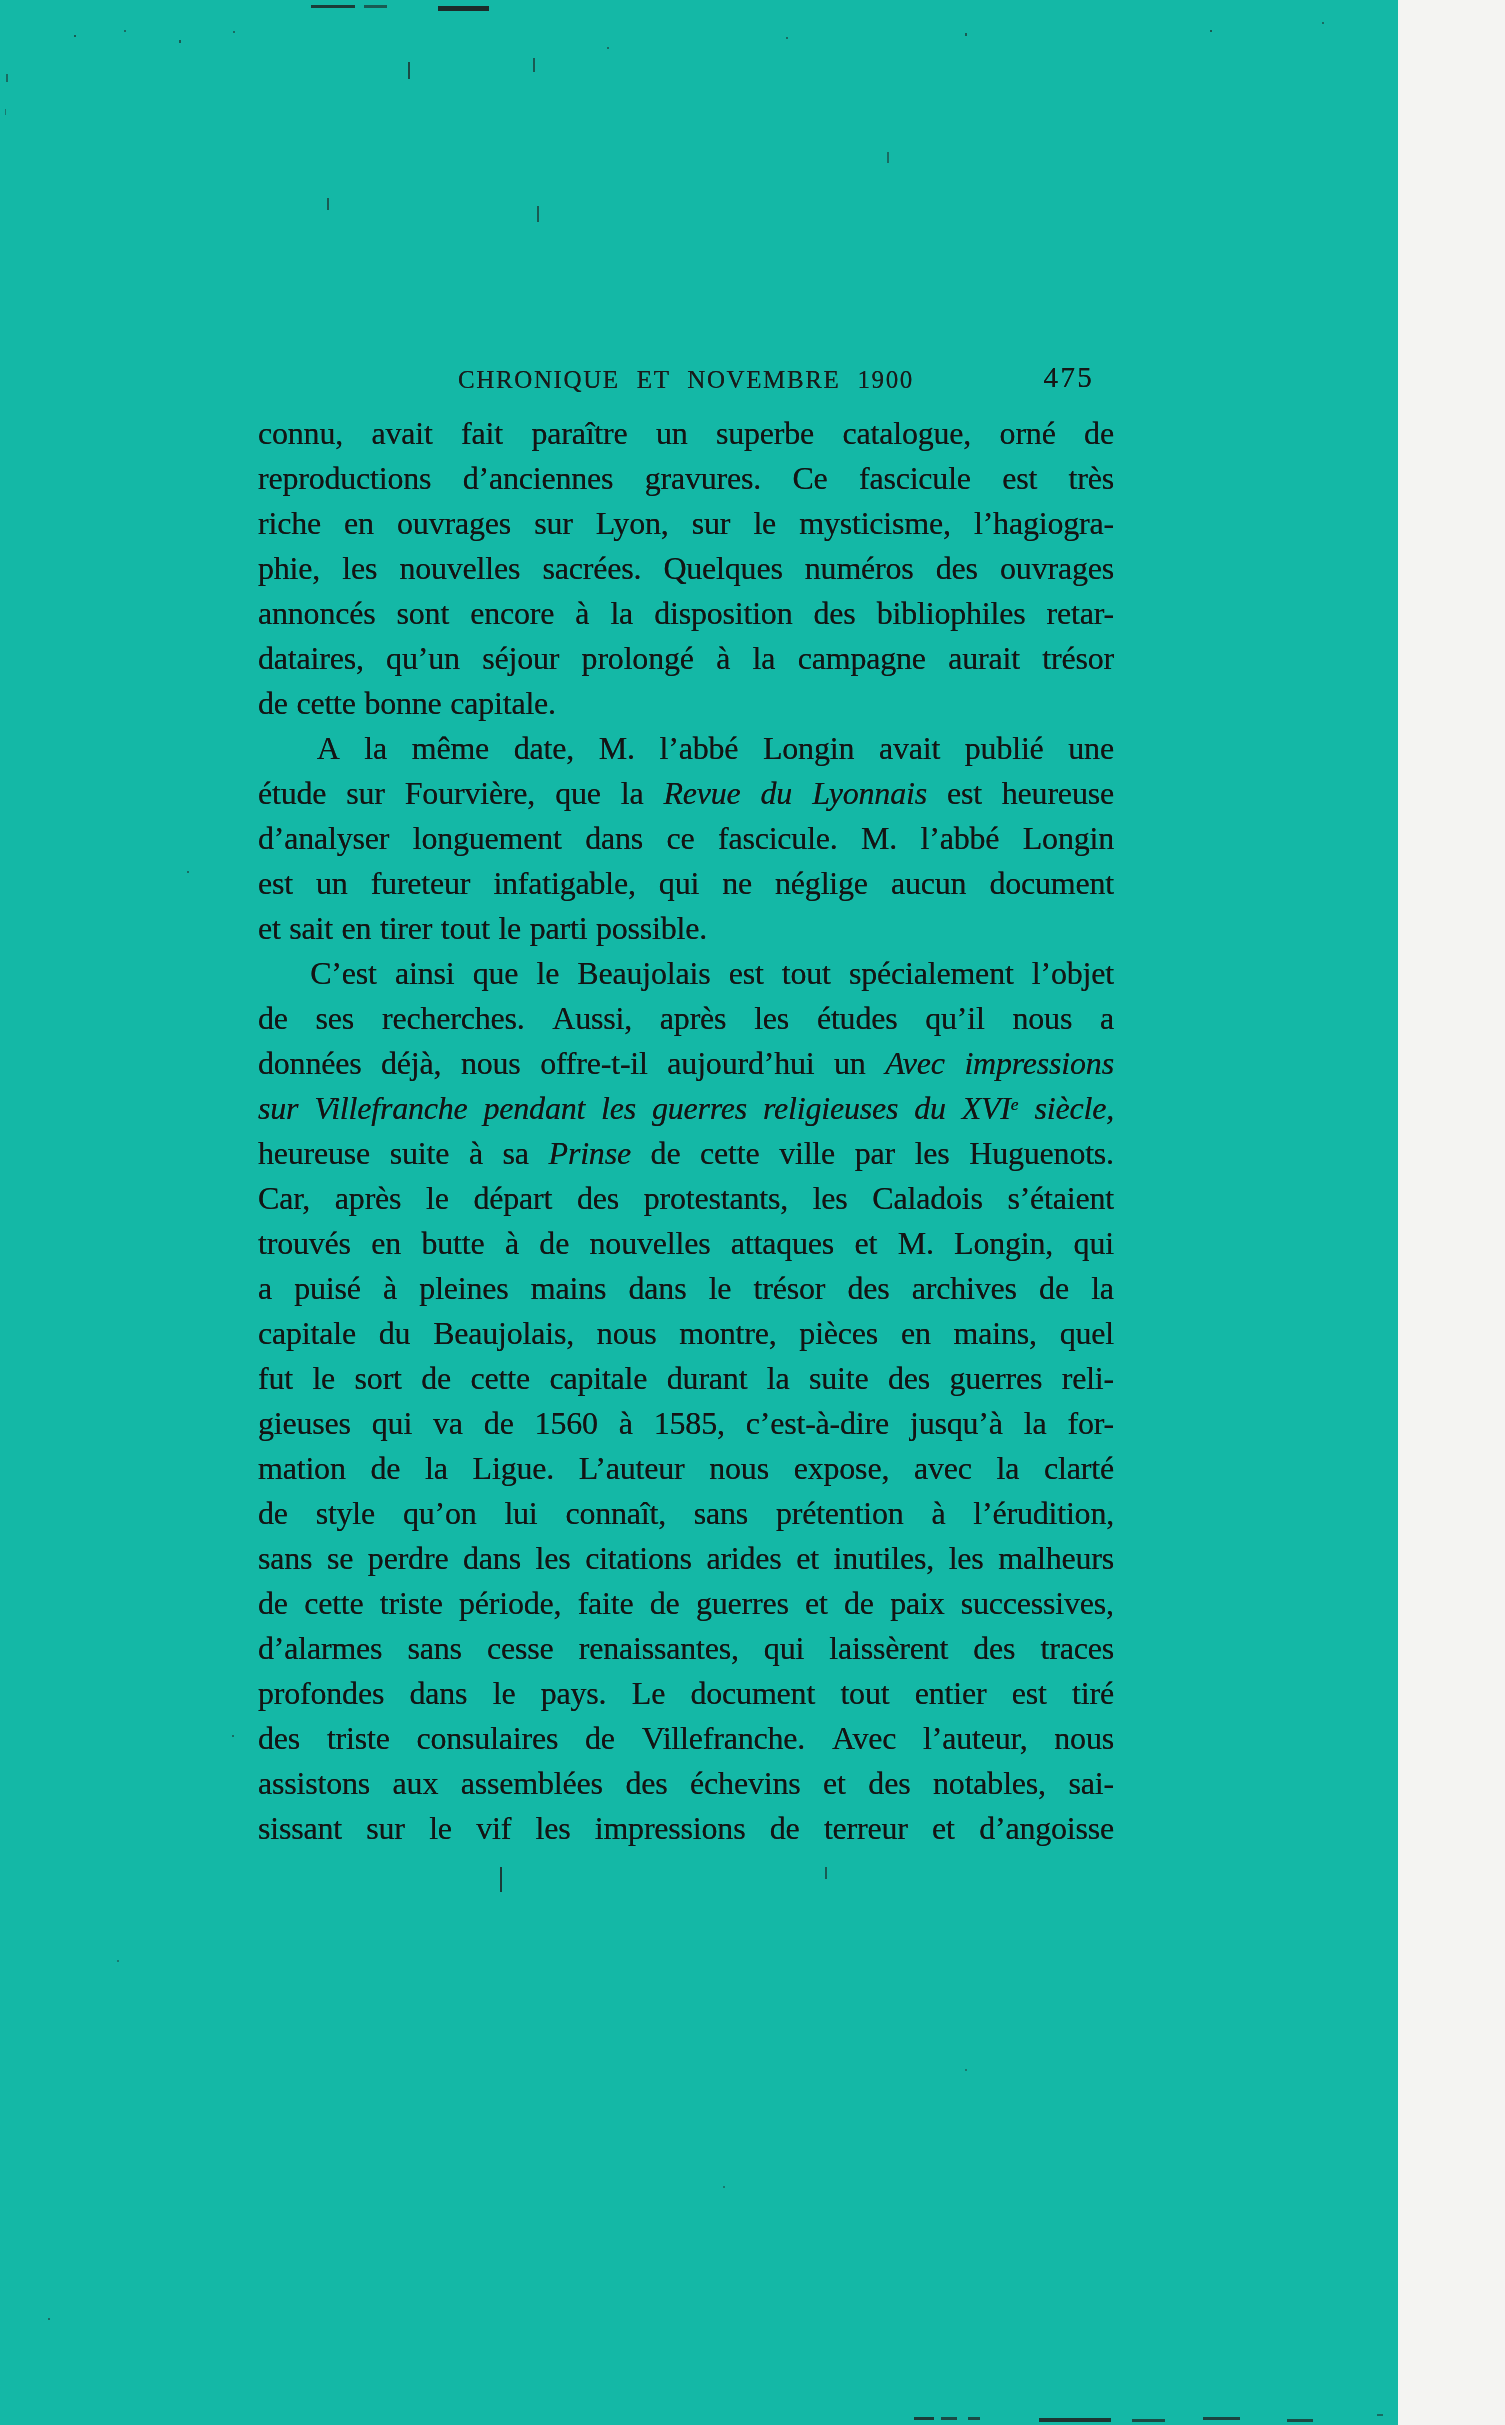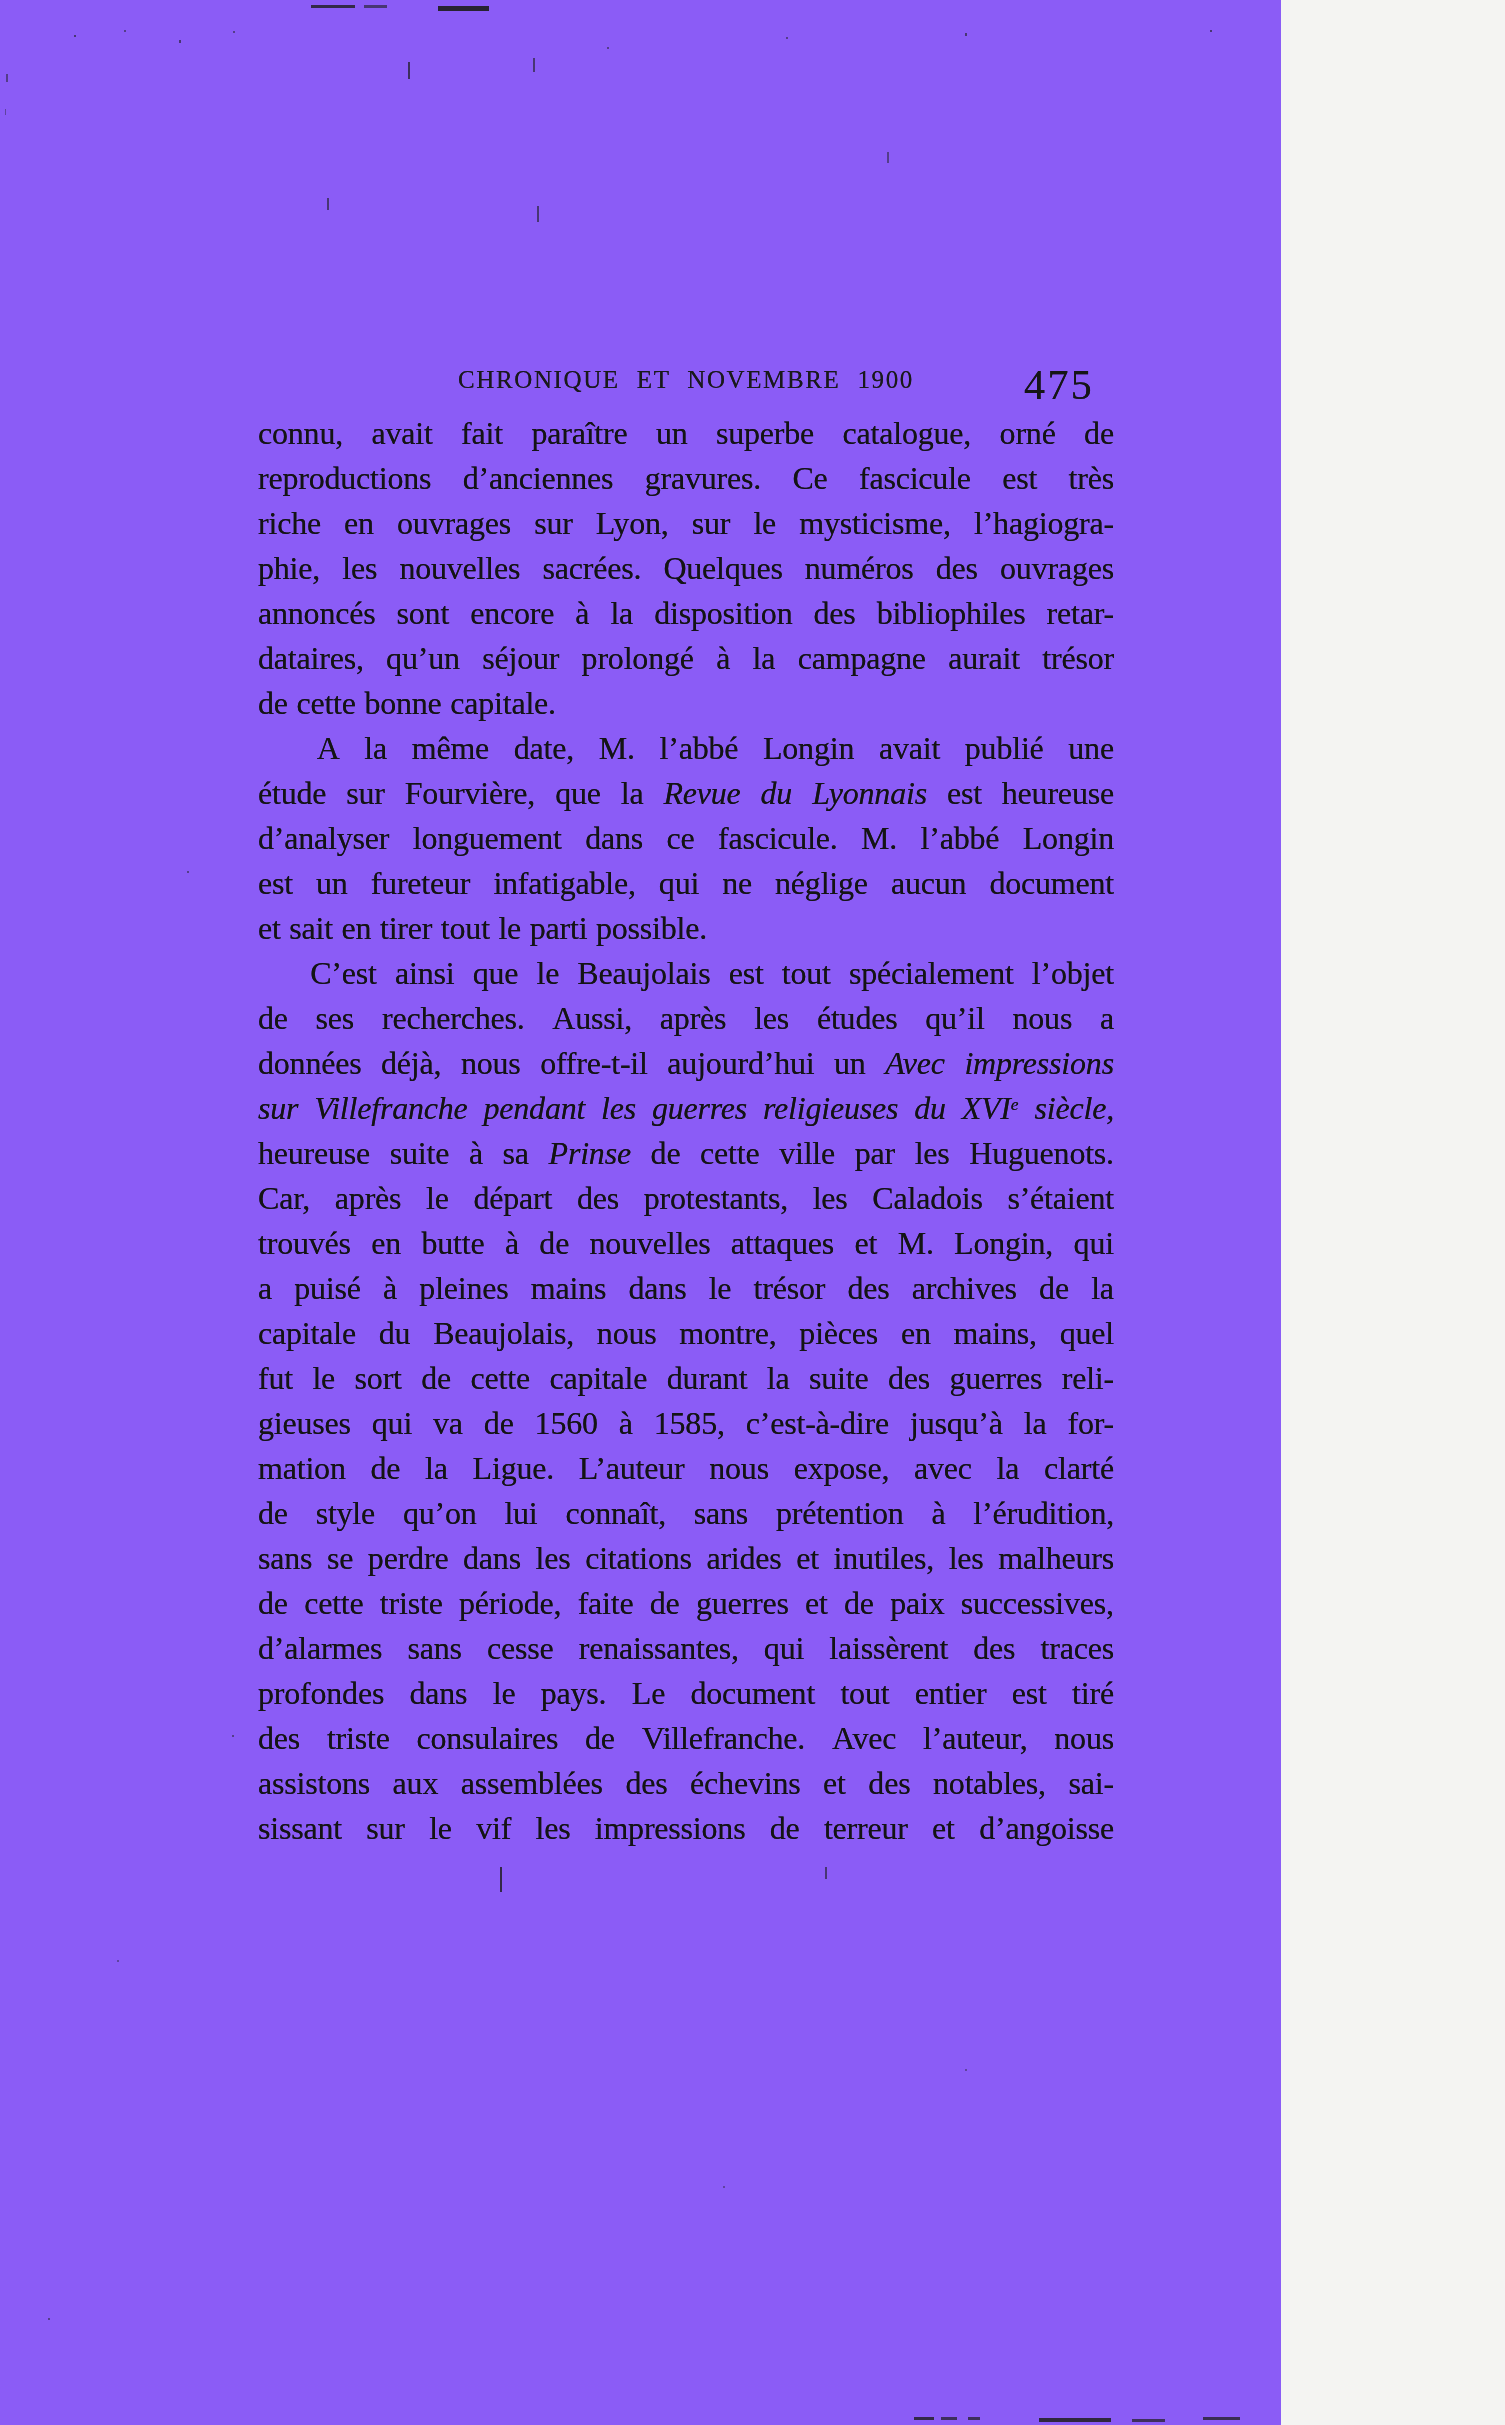--- a/index.html
+++ b/index.html
@@ -3,22 +3,22 @@
 <meta charset="utf-8">
 <style>
   html, body { margin: 0; padding: 0; }
   body {
     width: 1505px; height: 2426px;
     background: #f4f4f2;
     font-family: "Liberation Serif", "DejaVu Serif", serif;
   }
   .page {
     position: relative;
-    width: 1281px; height: 2426px;
-    background: #8b5cf6;
+    width: 1398px; height: 2426px;
+    background: #14b8a6;
     color: #161616;
     overflow: hidden;
   }
   
   .header {
     position: absolute;
     left: 258px; top: 366px;
     width: 856px; height: 40px;
   }
   .running-title {
@@ -26,21 +26,21 @@
     text-align: center;
     font-size: 25px;
     letter-spacing: 1.6px;
     word-spacing: 9.3px;
     color: #1a1a1a;
     text-shadow: 0 0 0.5px rgba(0,0,0,0.7);
   }
   .page-number {
     position: absolute;
     right: 20px; top: -4.7px;
-    font-size: 42px;
+    font-size: 29px;
     letter-spacing: 2.3px;
     text-shadow: 0 0 0.5px rgba(0,0,0,0.75);
   }
   
   .text-block {
     position: absolute;
     left: 258px; top: 411px;
     width: 856px;
     font-size: 32px;
     line-height: 45px;

